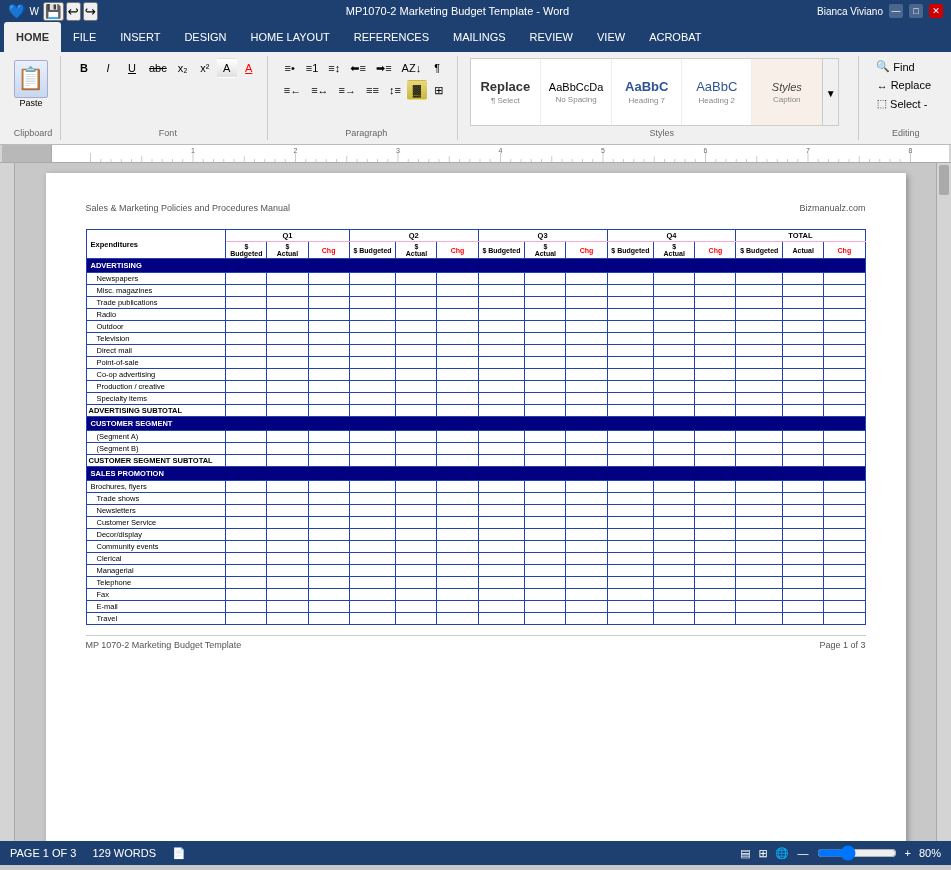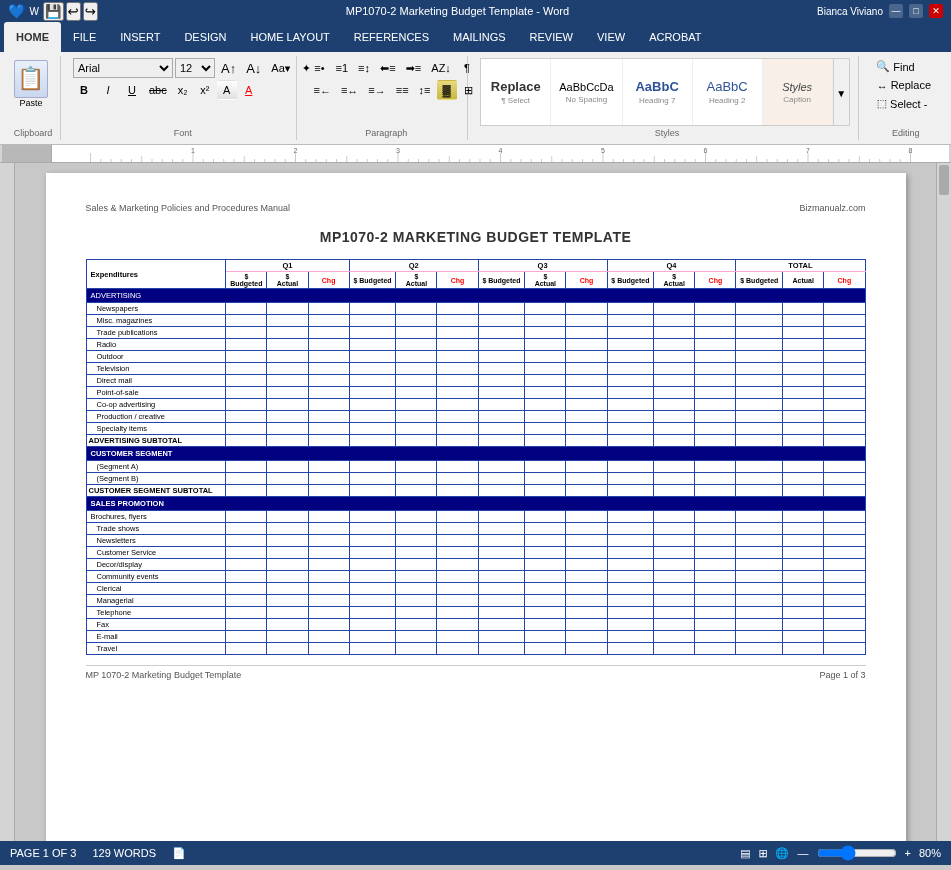--- a/index.html
+++ b/index.html
@@ -135,32 +135,20 @@
         <button style="display:flex;flex-direction:column;align-items:center;font-size:9px;border:none;background:none;cursor:pointer;padding:2px 4px;">
           <div style="width:34px;height:38px;background:linear-gradient(180deg,#e8f0fa,#c8d8f0);border:1px solid #aac;border-radius:2px;display:flex;align-items:center;justify-content:center;font-size:22px;">📋</div>
           <span style="font-size:9px;">Paste</span>
         </button>
       </div>
       <span class="ribbon-group-label">Clipboard</span>
     </div>
 
     <div class="ribbon-group" style="padding-bottom:14px; min-width:180px;">
       <div class="font-controls">
-        <div class="font-row">
-          <select class="font-name">
-            <option>Arial</option>
-          </select>
-          <select class="font-size">
-            <option>12</option>
-          </select>
-          <button class="ribbon-btn" style="font-size:13px;">A↑</button>
-          <button class="ribbon-btn" style="font-size:13px;">A↓</button>
-          <button class="ribbon-btn">Aa▾</button>
-          <button class="ribbon-btn">✦</button>
-        </div>
         <div class="font-row">
           <button class="ribbon-btn bold" style="font-weight:bold;min-width:22px;">B</button>
           <button class="ribbon-btn italic" style="font-style:italic;min-width:22px;">I</button>
           <button class="ribbon-btn underline" style="text-decoration:underline;min-width:22px;">U</button>
           <button class="ribbon-btn" style="text-decoration:line-through;">abc</button>
           <button class="ribbon-btn">x₂</button>
           <button class="ribbon-btn">x²</button>
           <button class="ribbon-btn" style="background:linear-gradient(180deg,#fff,#e0e0e0);">A</button>
           <button class="ribbon-btn" style="color:red;text-decoration:underline;text-decoration-color:red;">A</button>
         </div>
@@ -346,21 +334,20 @@
   </div>
 
   <div id="doc-scroll" style="flex:1; background:#c8c8c8; overflow:auto; padding:10px;">
     <div id="doc-page">
 
       <div class="doc-header">
         <span>Sales &amp; Marketing Policies and Procedures Manual</span>
         <span>Bizmanualz.com</span>
       </div>
 
-      <div class="doc-title">MP1070-2 MARKETING BUDGET TEMPLATE</div>
 
       <table class="budget-table">
         <thead>
           <tr class="header-row-top">
             <th class="col-exp" rowspan="2" style="text-align:left;padding-left:4px;font-weight:bold;">Expenditures</th>
             <th colspan="3" class="quarter-header">Q1</th>
             <th colspan="3" class="quarter-header">Q2</th>
             <th colspan="3" class="quarter-header">Q3</th>
             <th colspan="3" class="quarter-header">Q4</th>
             <th colspan="3" class="quarter-header">TOTAL</th>
@@ -384,21 +371,21 @@
             <th class="col-num" style="color:red;">Chg</th>
 
             <th class="col-num">$ Budgeted</th>
             <th class="col-num">Actual</th>
             <th class="col-num" style="color:red;">Chg</th>
           </tr>
         </thead>
         <tbody id="table-body">
 
         <tr class="row-blue">
-              <td colspan="16" class="exp-label" style="font-weight: normal; color: white; background: rgb(0, 0, 128); padding: 2px 4px;">ADVERTISING</td>
+              <td colspan="16" class="exp-label" style="font-weight: bold; color: white; background: rgb(0, 0, 128); padding: 2px 4px;">ADVERTISING</td>
             </tr>
             <tr class="row-normal">
               <td class="exp-label exp-indent" style="padding-left: 10px; font-size: 7.5px;">Newspapers</td>
               <td class="col-num" style="height: 10px;"></td>
               <td class="col-num" style="height: 10px;"></td>
               <td class="col-num" style="height: 10px;"></td>
               <td class="col-num" style="height: 10px;"></td>
               <td class="col-num" style="height: 10px;"></td>
               <td class="col-num" style="height: 10px;"></td>
               <td class="col-num" style="height: 10px;"></td>

